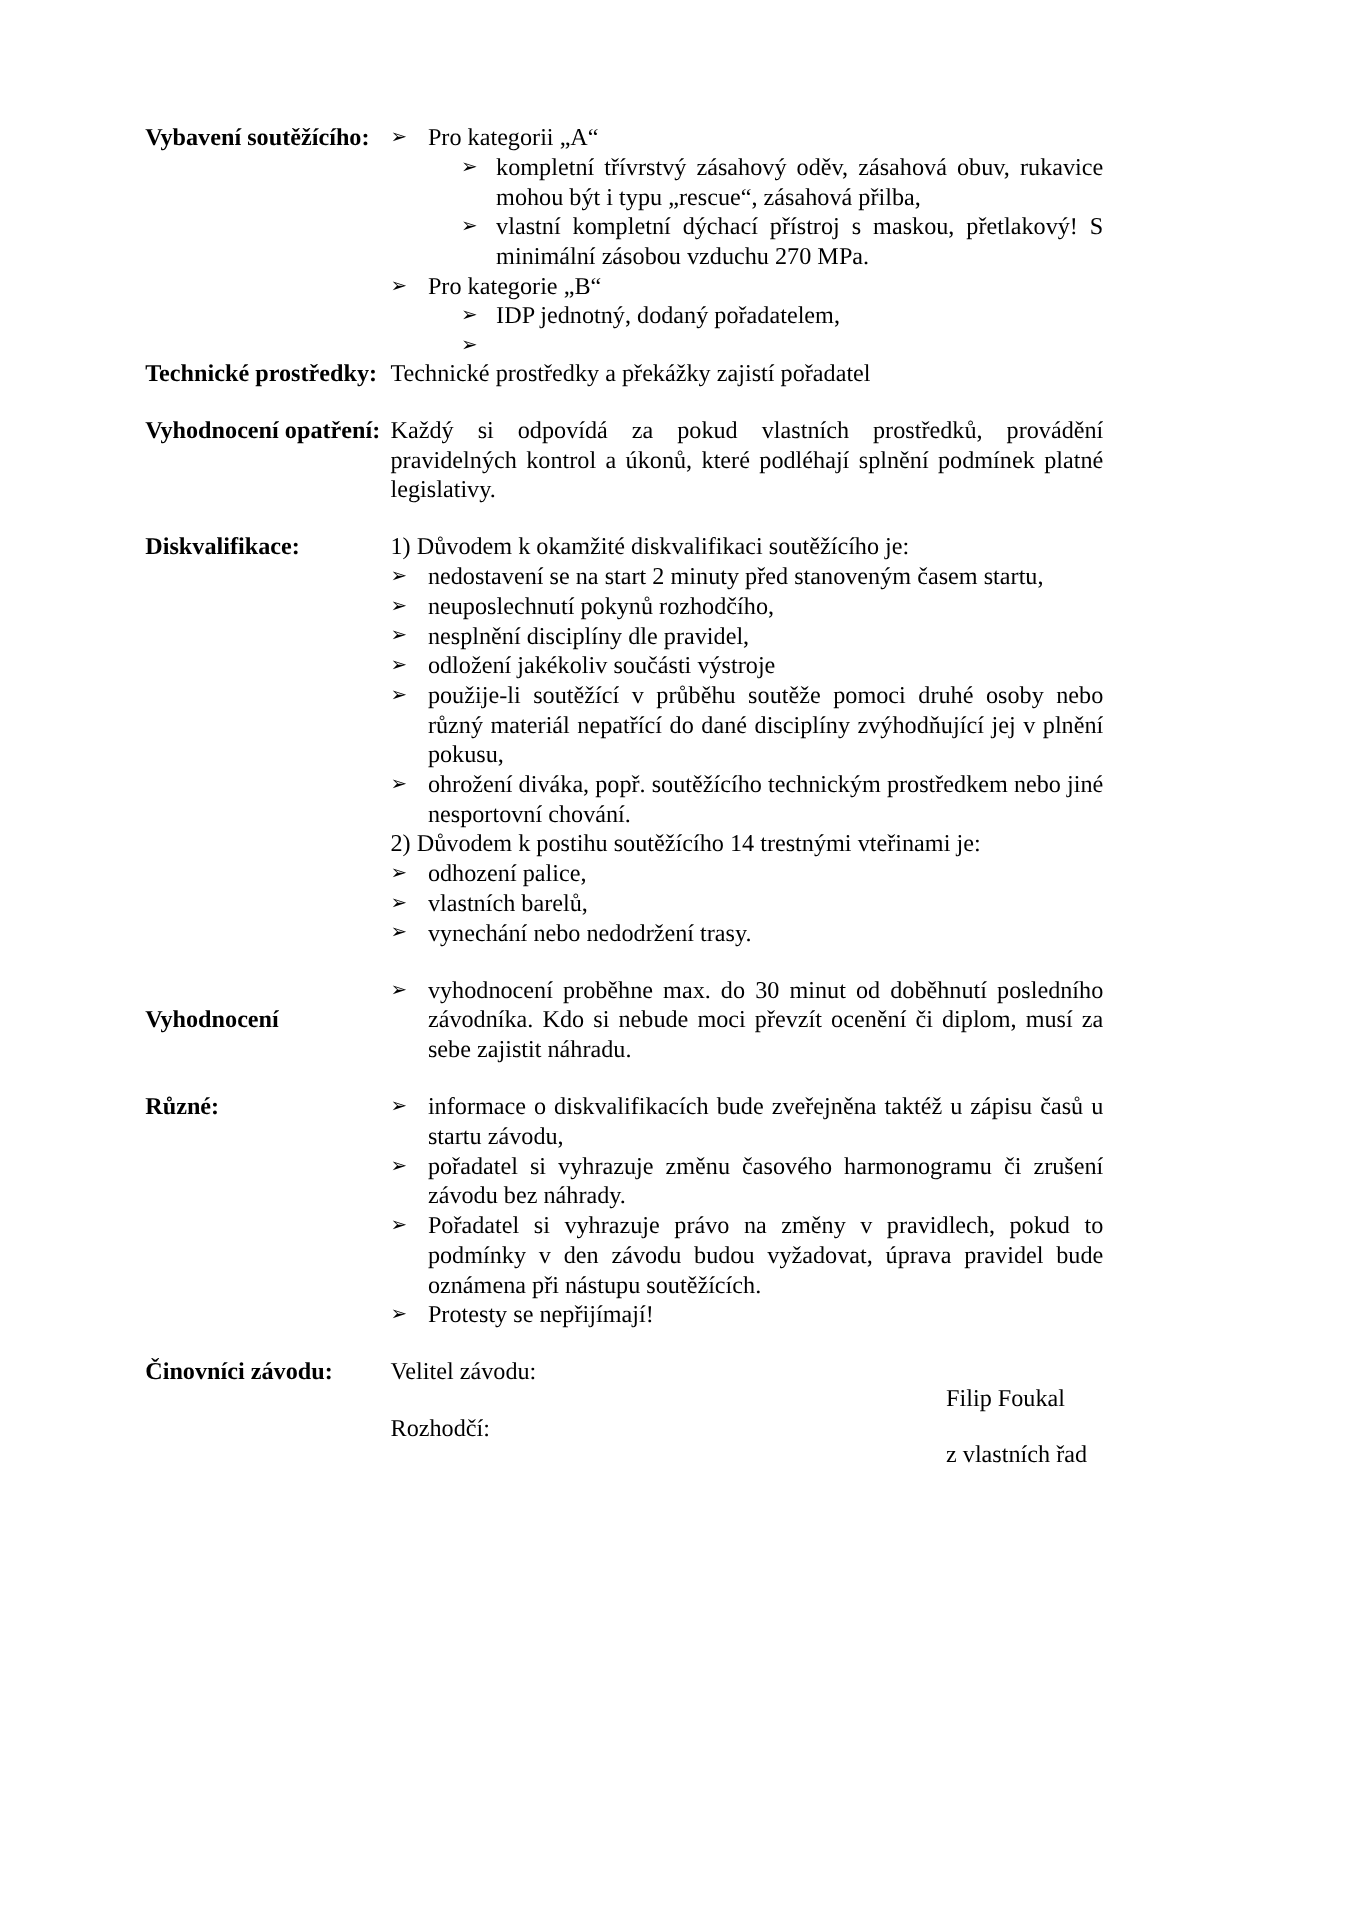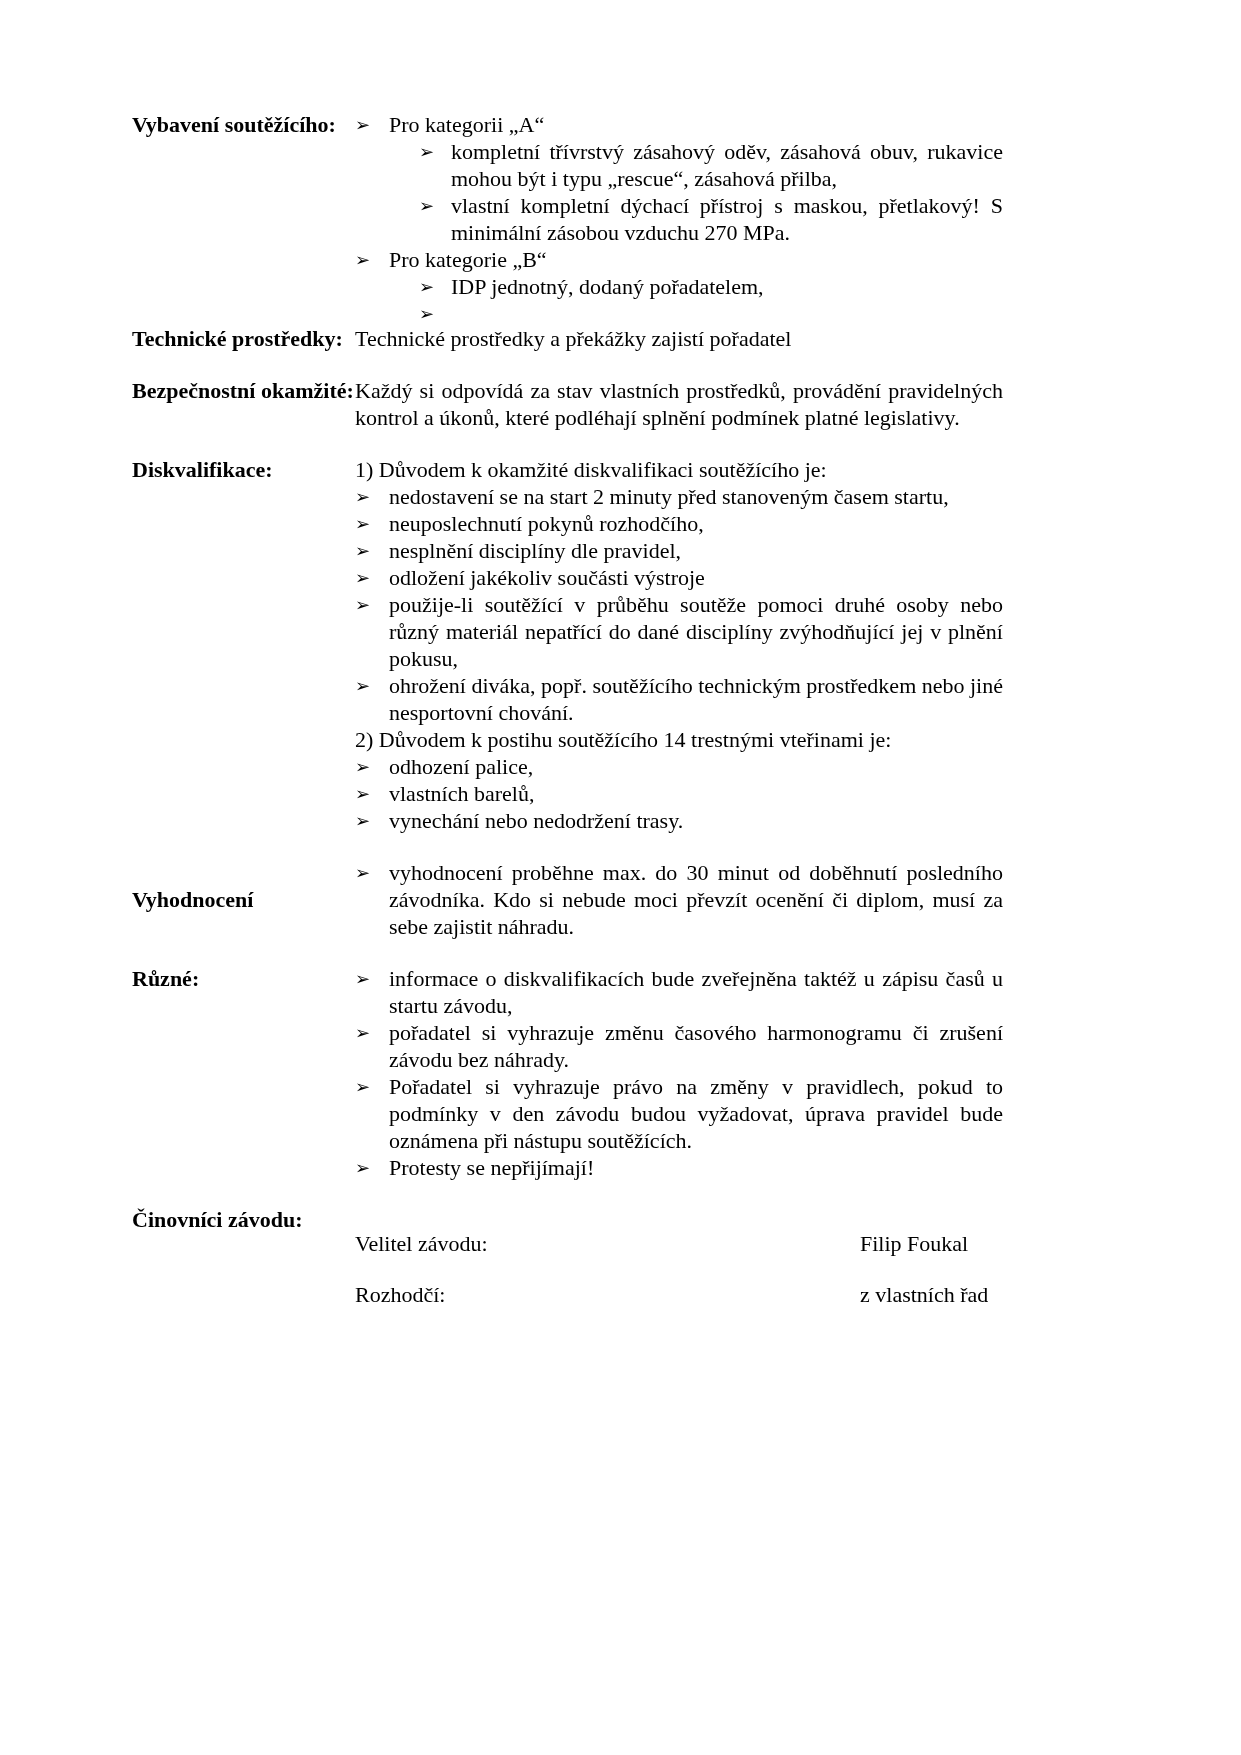--- a/index.html
+++ b/index.html
@@ -49,21 +49,21 @@
   .item.just { text-align: justify; }
   .arrow {
     position: absolute;
     left: 0;
     top: 1px;
     font-family: "DejaVu Sans", sans-serif;
     font-size: 18px;
     line-height: 26px;
   }
   .item.lvl2 .arrow { left: 64px; }
-  .off-row { display: flex; align-items: flex-end; }
+  .off-row { display: flex; }
   .off-role { flex: 0 0 505px; width: 505px; }
   .off-value { flex: 1 1 auto; margin-top: 24px; }
 </style>
 </head>
 <body>
 
 <div class="page">
 
   <div class="section">
     <div class="label-col">Vybavení soutěžícího:</div>
@@ -78,23 +78,23 @@
   </div>
 
   <div class="section">
     <div class="label-col">Technické prostředky:</div>
     <div class="content-col">
         <div class="item lvl0"><span>Technické prostředky a překážky zajistí pořadatel</span></div>
       </div>
   </div>
 
   <div class="section">
-    <div class="label-col">Bezpečnostní okamžité:</div>
+    <div class="label-col">Vyhodnocení opatření:</div>
     <div class="content-col">
-        <div class="item lvl0 just"><span>Každý si odpovídá za stav vlastních prostředků, provádění pravidelných kontrol a úkonů, které podléhají splnění podmínek platné legislativy.</span></div>
+        <div class="item lvl0 just"><span>Každý si odpovídá za pokud vlastních prostředků, provádění pravidelných kontrol a úkonů, které podléhají splnění podmínek platné legislativy.</span></div>
       </div>
   </div>
 
   <div class="section">
     <div class="label-col">Diskvalifikace:</div>
     <div class="content-col">
         <div class="item lvl0"><span>1) Důvodem k okamžité diskvalifikaci soutěžícího je:</span></div>
         <div class="item lvl1"><span class="arrow">➢</span><span>nedostavení se na start 2 minuty před stanoveným časem startu,</span></div>
         <div class="item lvl1"><span class="arrow">➢</span><span>neuposlechnutí pokynů rozhodčího,</span></div>
         <div class="item lvl1"><span class="arrow">➢</span><span>nesplnění disciplíny dle pravidel,</span></div>

